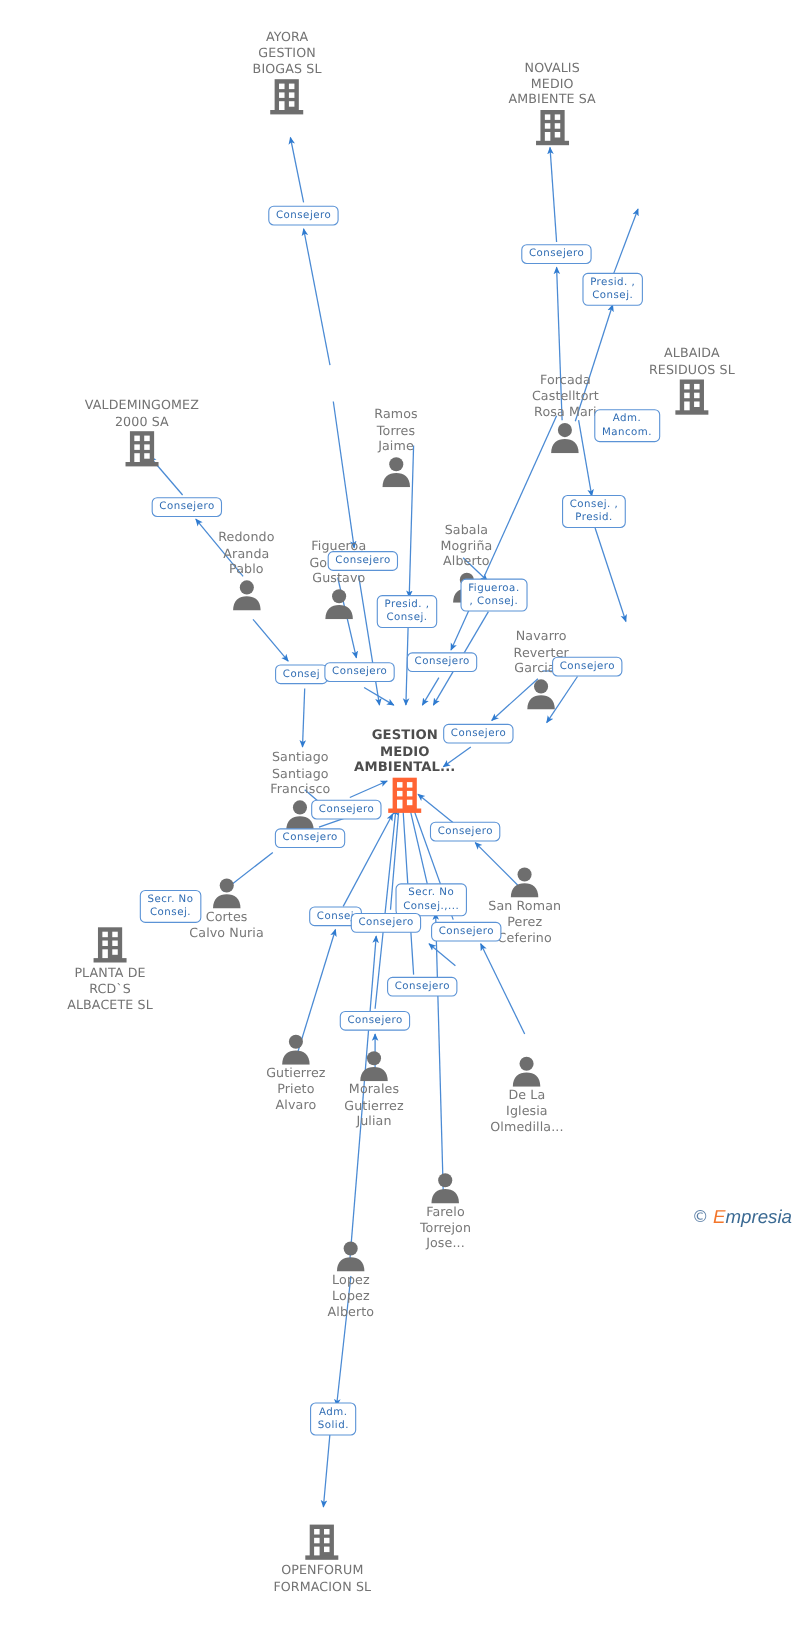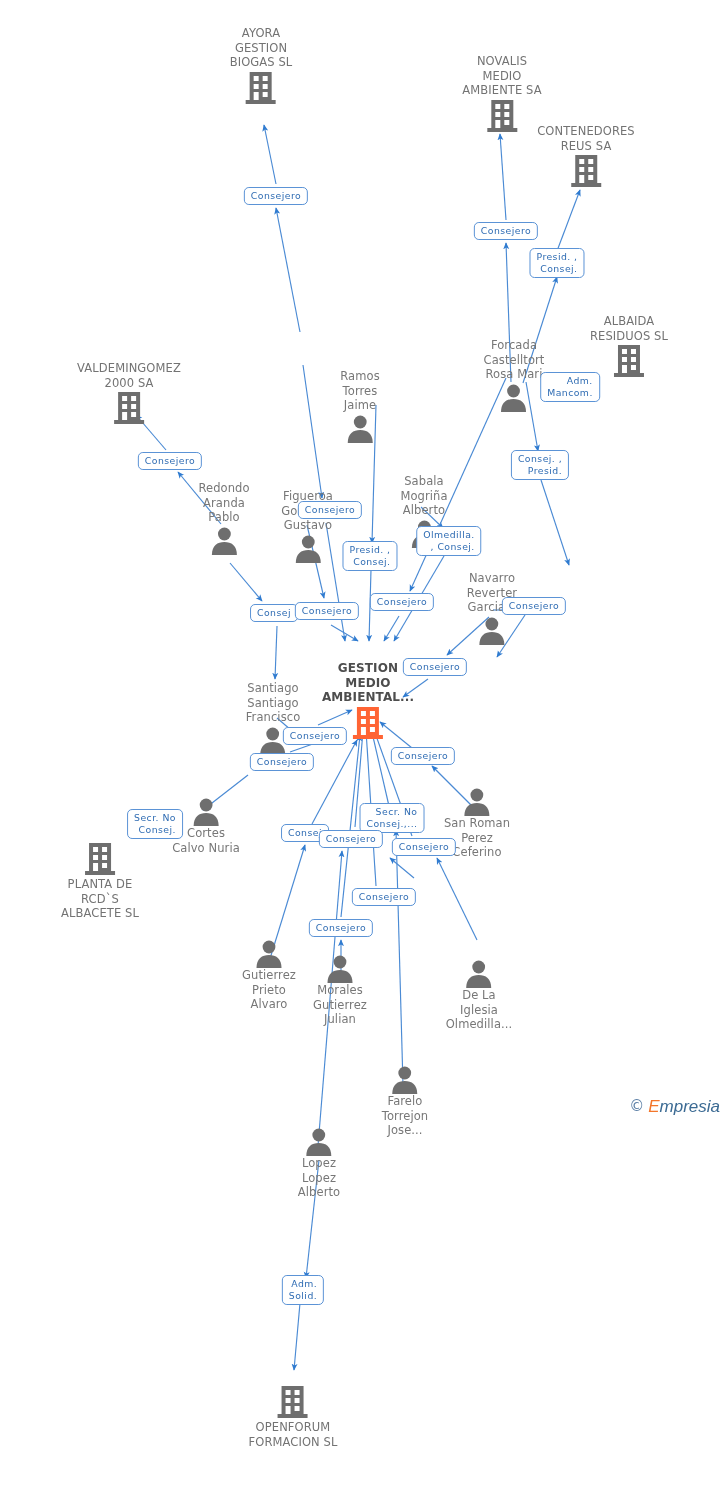--- a/index.html
+++ b/index.html
@@ -24,21 +24,21 @@
   
   .bld{display:block;}
   
   .per{display:block;}
 
   
   .role{
     position:absolute;transform:translate(-50%,-50%);
     background:#ffffff;border:1.3px solid #5b93d6;border-radius:5px;
     color:#2f6cb3;font-size:9.3px;line-height:12px;
-    padding:2px 6px;white-space:pre-line;text-align:right;
+    padding:2px 6px;white-space:pre-line;text-align:center;
     box-shadow:0 0 0 0 rgba(0,0,0,0);
     letter-spacing:.45px;
   }
 
   
   #watermark{
     position:absolute;right:8px;bottom:10px;display:flex;align-items:center;gap:4px;
   }
   #watermark .c{color:#5b7fa6;font-size:15px;line-height:15px;}
   #watermark .w{font-family:Liberation Sans, sans-serif;font-size:17px;
@@ -144,38 +144,20 @@
             <rect x="18" y="6" width="5" height="5"></rect>
             <rect x="9" y="14" width="5" height="5"></rect>
             <rect x="18" y="14" width="5" height="5"></rect>
             <rect x="9" y="22" width="5" height="8"></rect>
             <rect x="18" y="22" width="5" height="5"></rect>
           </g>
         </svg>
     </div>
   </div>
 
-  <div class="node company" style="left:586px;top:124px;">
-    <div class="cap">CONTENEDORES
-REUS SA</div>
-    <div class="glyph">
-      <svg class="bld" width="32" height="36" viewBox="0 0 32 36">
-          <rect x="5" y="2" width="22" height="30" fill="#6e6e6e"></rect>
-          <rect x="1" y="30" width="30" height="4" fill="#6e6e6e"></rect>
-          <g fill="#ffffff">
-            <rect x="9" y="6" width="5" height="5"></rect>
-            <rect x="18" y="6" width="5" height="5"></rect>
-            <rect x="9" y="14" width="5" height="5"></rect>
-            <rect x="18" y="14" width="5" height="5"></rect>
-            <rect x="9" y="22" width="5" height="8"></rect>
-            <rect x="18" y="22" width="5" height="5"></rect>
-          </g>
-        </svg>
-    </div>
-  </div>
 
   <div class="node company" style="left:129px;top:361px;">
     <div class="cap">VALDEMINGOMEZ
 2000 SA</div>
     <div class="glyph">
       <svg class="bld" width="32" height="36" viewBox="0 0 32 36">
           <rect x="5" y="2" width="22" height="30" fill="#6e6e6e"></rect>
           <rect x="1" y="30" width="30" height="4" fill="#6e6e6e"></rect>
           <g fill="#ffffff">
             <rect x="9" y="6" width="5" height="5"></rect>
@@ -442,21 +424,21 @@
   <div class="role" style="left:557px;top:263px;">Presid. ,
 Consej.</div>
   <div class="role" style="left:570px;top:387px;">Adm.
 Mancom.</div>
   <div class="role" style="left:170px;top:461px;">Consejero</div>
   <div class="role" style="left:540px;top:465px;">Consej. ,
 Presid.</div>
   <div class="role" style="left:330px;top:510px;">Consejero</div>
   <div class="role" style="left:370px;top:556px;">Presid. ,
 Consej.</div>
-  <div class="role" style="left:449px;top:541px;">Olmedilla.
+  <div class="role" style="left:449px;top:541px;">Figueroa.
 , Consej.</div>
   <div class="role" style="left:402px;top:602px;">Consejero</div>
   <div class="role" style="left:534px;top:606px;">Consejero</div>
   <div class="role" style="left:274px;top:613px;">Consej</div>
   <div class="role" style="left:327px;top:611px;">Consejero</div>
   <div class="role" style="left:435px;top:667px;">Consejero</div>
   <div class="role" style="left:315px;top:736px;">Consejero</div>
   <div class="role" style="left:423px;top:756px;">Consejero</div>
   <div class="role" style="left:282px;top:762px;">Consejero</div>
   <div class="role" style="left:155px;top:824px;">Secr. No

